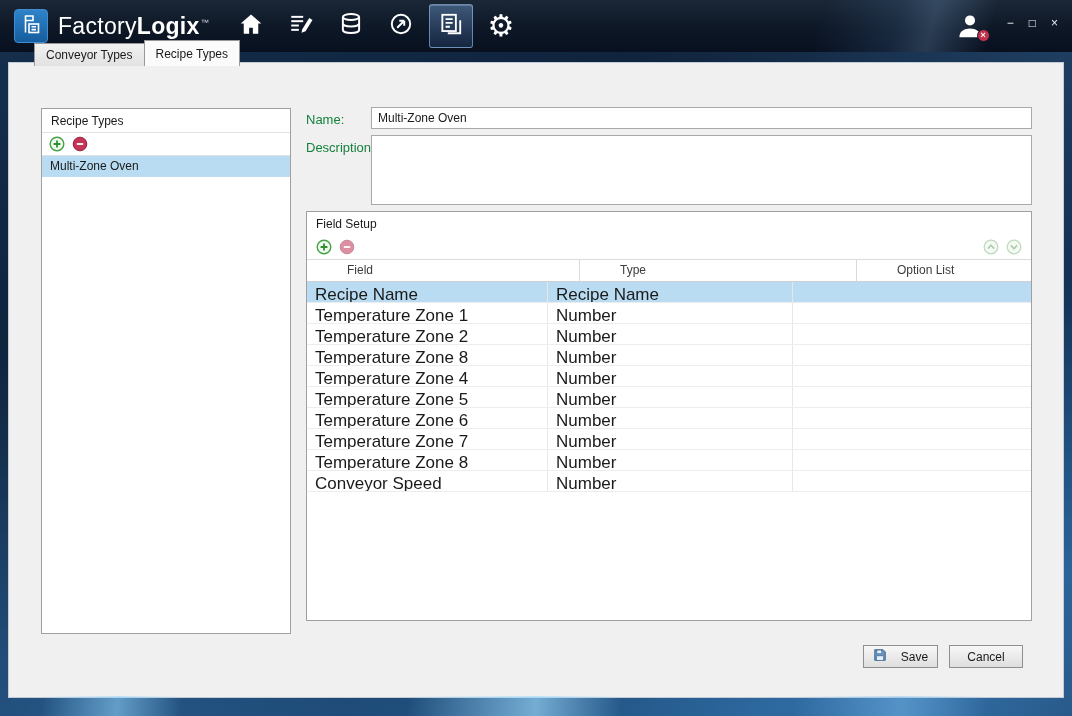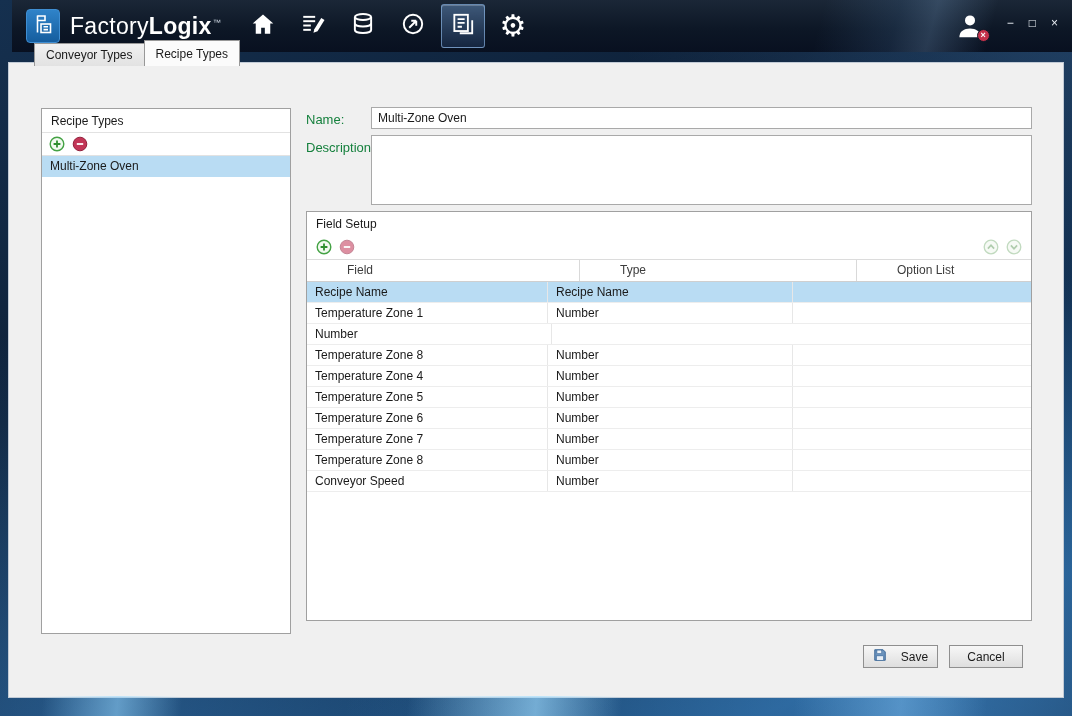--- a/index.html
+++ b/index.html
@@ -20,21 +20,21 @@
   .bottom-streaks {
     position:absolute; left:0; right:0; bottom:0; height:20px; pointer-events:none;
     background:linear-gradient(95deg,
       transparent 4%, rgba(150,215,255,.55) 11%, transparent 17%,
       transparent 38%, rgba(160,220,255,.65) 50%, transparent 58%,
       transparent 74%, rgba(130,195,245,.45) 84%, transparent 92%);
   }
 
   
   .titlebar {
-    position:absolute; top:0; left:12px; right:0; height:52px;
+    position:absolute; top:0; left:0; right:0; height:52px;
     background:linear-gradient(180deg,#1b2737 0%,#0d1726 55%,#081020 100%);
     display:flex; align-items:center; padding:0 14px;
   }
   .titlebar::after {
     content:""; position:absolute; right:0; top:0; width:320px; height:100%; pointer-events:none;
     background:linear-gradient(105deg, transparent 22%, rgba(100,160,220,.14) 45%, rgba(150,200,250,.22) 56%, transparent 74%);
   }
   .logo-badge {
     width:34px; height:34px; border-radius:4px; flex:none;
     background:linear-gradient(180deg,#2f83c9,#155d9e);
@@ -110,21 +110,21 @@
   .field-box { left:297px; top:148px; width:726px; height:410px; }
   .field-toolbar { padding:4px 9px; display:flex; align-items:center; gap:7px; }
   .spacer { flex:1; }
   .thead { display:flex; border-top:1px solid #dcdcdc; border-bottom:1px solid #cfcfcf; }
   .th {
     font-size:12px; color:#3c3c3c; padding:3px 8px; height:21px;
     border-right:1px solid #d9d9d9; white-space:nowrap; overflow:hidden;margin-left:32px;
   }
   .tr { display:flex; height:21px; border-bottom:1px solid #ededed; }
   .td {
-    font-size:12px; color:#1a1a1a; padding:3px 8px;
+    font-size:17px; color:#1a1a1a; padding:3px 8px;
     border-right:1px solid #e7e7e7; white-space:nowrap; overflow:hidden;
   }
   .col0 { width:241px; } .col1 { width:245px; } .col2 { flex:1; border-right:none; }
   .tr.selected { background:var(--sel,#b9dcf3); }
 
   .btn {
     position:absolute; top:582px; height:23px; font-size:12px; color:#1a1a1a;
     background:linear-gradient(#f7f7f7,#dedede); border:1px solid #8f8f8f;
     display:flex; align-items:center; justify-content:center; gap:14px; cursor:default;
   }
@@ -291,20 +291,21 @@
             <div class="td col0">Recipe Name</div>
             <div class="td col1">Recipe Name</div>
             <div class="td col2"></div>
           </div>
           <div class="tr">
             <div class="td col0">Temperature Zone 1</div>
             <div class="td col1">Number</div>
             <div class="td col2"></div>
           </div>
           <div class="tr">
+            <div class="td col0">Temperature Zone 2</div>
             <div class="td col1">Number</div>
             <div class="td col2"></div>
           </div>
           <div class="tr">
             <div class="td col0">Temperature Zone 8</div>
             <div class="td col1">Number</div>
             <div class="td col2"></div>
           </div>
           <div class="tr">
             <div class="td col0">Temperature Zone 4</div>

